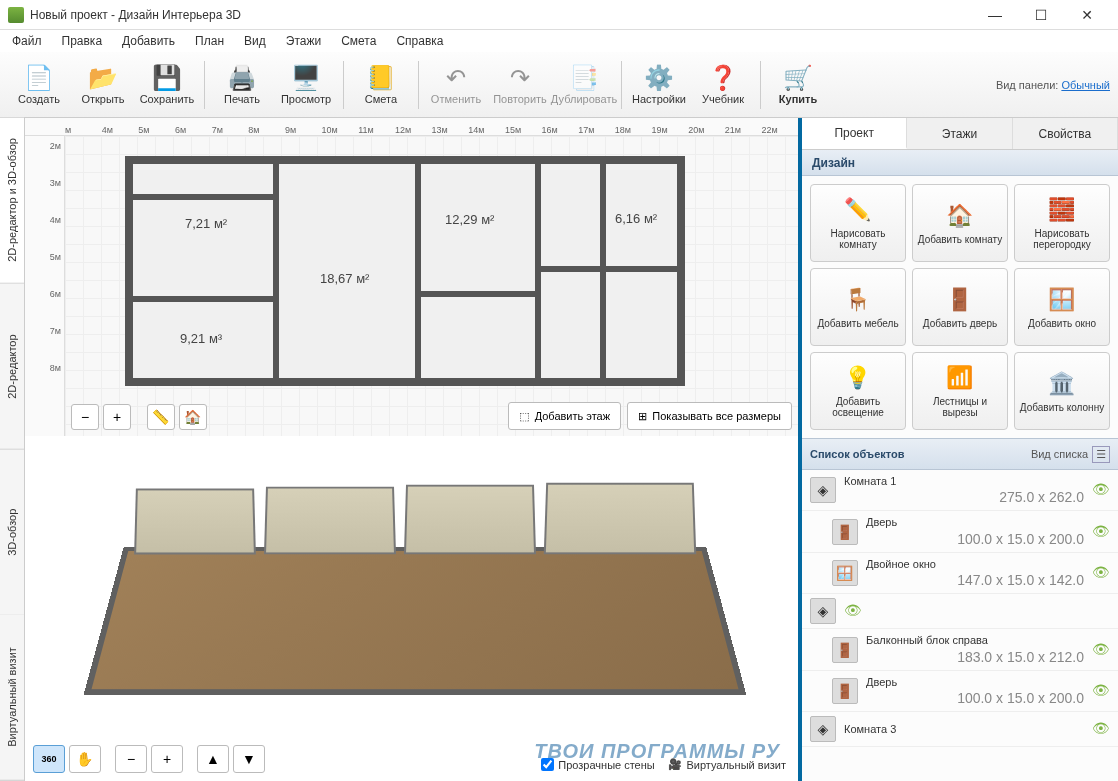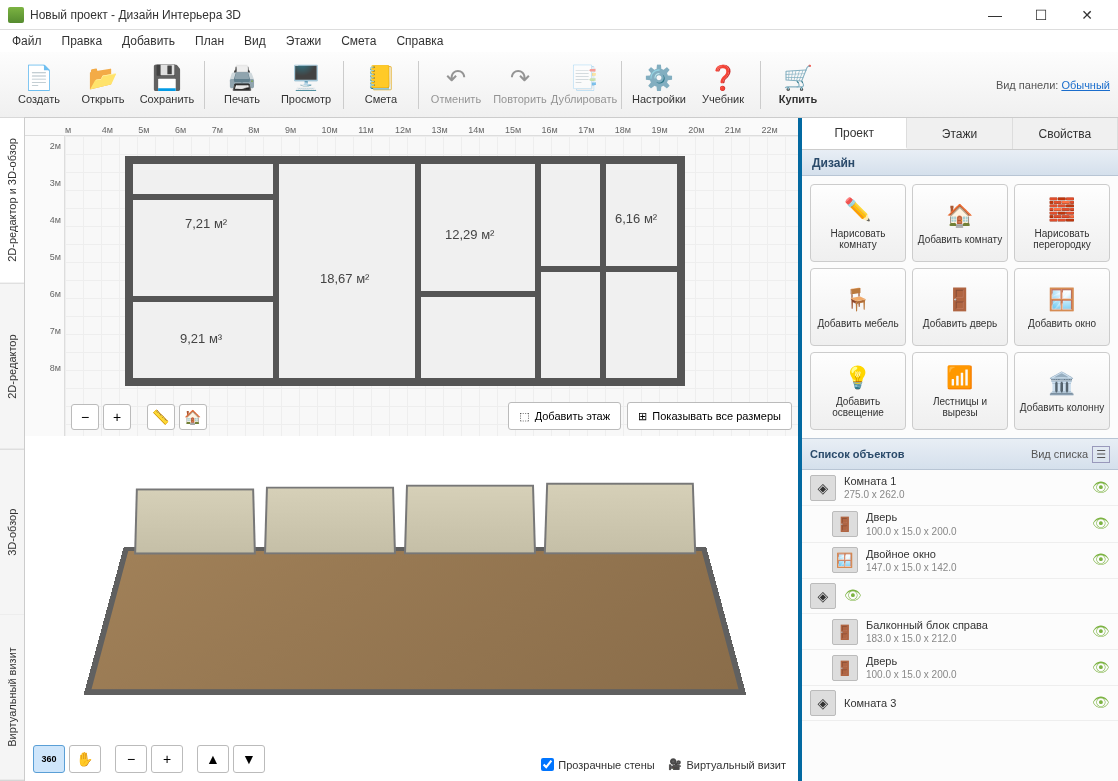--- a/index.html
+++ b/index.html
@@ -64,21 +64,21 @@
 .design-grid { padding: 8px; display: grid; grid-template-columns: repeat(3,1fr); gap: 6px; }
 .design-btn { height: 78px; border: 1px solid #ccc; border-radius: 4px; background: linear-gradient(#fefefe,#efefef); display: flex; flex-direction: column; align-items: center; justify-content: center; cursor: pointer; font-size: 10px; text-align: center; padding: 4px; }
 .design-btn .dic { width: 32px; height: 28px; margin-bottom: 4px; display: flex; align-items: center; justify-content: center; font-size: 22px; }
 .objlist-head { height: 32px; display: flex; align-items: center; justify-content: space-between; padding: 0 8px; background: linear-gradient(#e8eef5,#d5e0ec); border-top: 1px solid #b8c5d4; border-bottom: 1px solid #b8c5d4; font-size: 11px; color: #2a4a6a; font-weight: bold; }
 .objlist-head .r { font-weight: normal; color: #555; display: flex; align-items: center; gap: 4px; }
 .objlist { flex: 1; overflow-y: auto; }
 .obj-item { display: flex; align-items: center; padding: 4px 8px; border-bottom: 1px solid #eee; cursor: pointer; gap: 8px; }
 .obj-item.indent { padding-left: 30px; }
 .obj-ic { width: 26px; height: 26px; background: #ddd; border: 1px solid #bbb; border-radius: 2px; flex-shrink: 0; display:flex; align-items:center; justify-content:center; font-size:14px; }
 .obj-text { flex: 1; font-size: 11px; line-height: 1.3; }
-.obj-text .sub { font-size: 10px; color: #888; }
+.obj-text .sub { font-size: 14px; color: #888; text-align: right; }
 .obj-eye { width: 18px; height: 18px; cursor: pointer; color: #7cb342; font-size: 14px; }
 .watermark { position: absolute; right: 18px; bottom: 18px; font-size: 20px; font-weight: 700; color: #5b8fb9; opacity: 0.75; letter-spacing: 1px; pointer-events: none; font-style: italic; }
 </style>
 </head>
 <body>
 
 <div class="titlebar">
   <div class="icon-app"></div>
   <div class="title">Новый проект - Дизайн Интерьера 3D</div>
   <div class="win-btns">
@@ -219,21 +219,21 @@
           <div class="wall-inner" style="left:148px;top:8px;width:6px;height:214px"></div>
           <div class="wall-inner" style="left:8px;top:140px;width:140px;height:6px"></div>
           <div class="wall-inner" style="left:290px;top:8px;width:6px;height:214px"></div>
           <div class="wall-inner" style="left:410px;top:8px;width:6px;height:214px"></div>
           <div class="wall-inner" style="left:410px;top:110px;width:142px;height:6px"></div>
           <div class="wall-inner" style="left:475px;top:8px;width:6px;height:102px"></div>
           <div class="wall-inner" style="left:475px;top:110px;width:6px;height:112px"></div>
           <div class="wall-inner" style="left:290px;top:135px;width:120px;height:6px"></div>
           <div class="room-label" style="left:60px;top:60px">7,21 м²</div>
           <div class="room-label" style="left:195px;top:115px">18,67 м²</div>
-          <div class="room-label" style="left:320px;top:71px">12,29 м²</div>
+          <div class="room-label" style="left:320px;top:56px">12,29 м²</div>
           <div class="room-label" style="left:490px;top:55px">6,16 м²</div>
           <div class="room-label" style="left:55px;top:175px">9,21 м³</div>
         </div>
         <div class="plan-tools-bl">
           <button>−</button>
           <button>+</button>
           <span style="width:8px"></span>
           <button>📏</button>
           <button>🏠</button>
         </div>
@@ -268,20 +268,21 @@
         <button>▲</button>
         <button>▼</button>
       </div>
       <div class="pane-3d-right">
         <label>
             <input type="checkbox" checked="" style="">
             <span>Прозрачные стены</span>
           </label>
         <label>🎥 <span>Виртуальный визит</span></label>
       </div>
+      <div class="watermark">ТВОИ ПРОГРАММЫ РУ</div>
     </div>
   </div>
 
   <div class="right-panel">
     <div class="rtabs">
       <div class="rtab active">Проект</div>
       <div class="rtab">Этажи</div>
       <div class="rtab">Свойства</div>
     </div>
     <div class="section-head">Дизайн</div>

